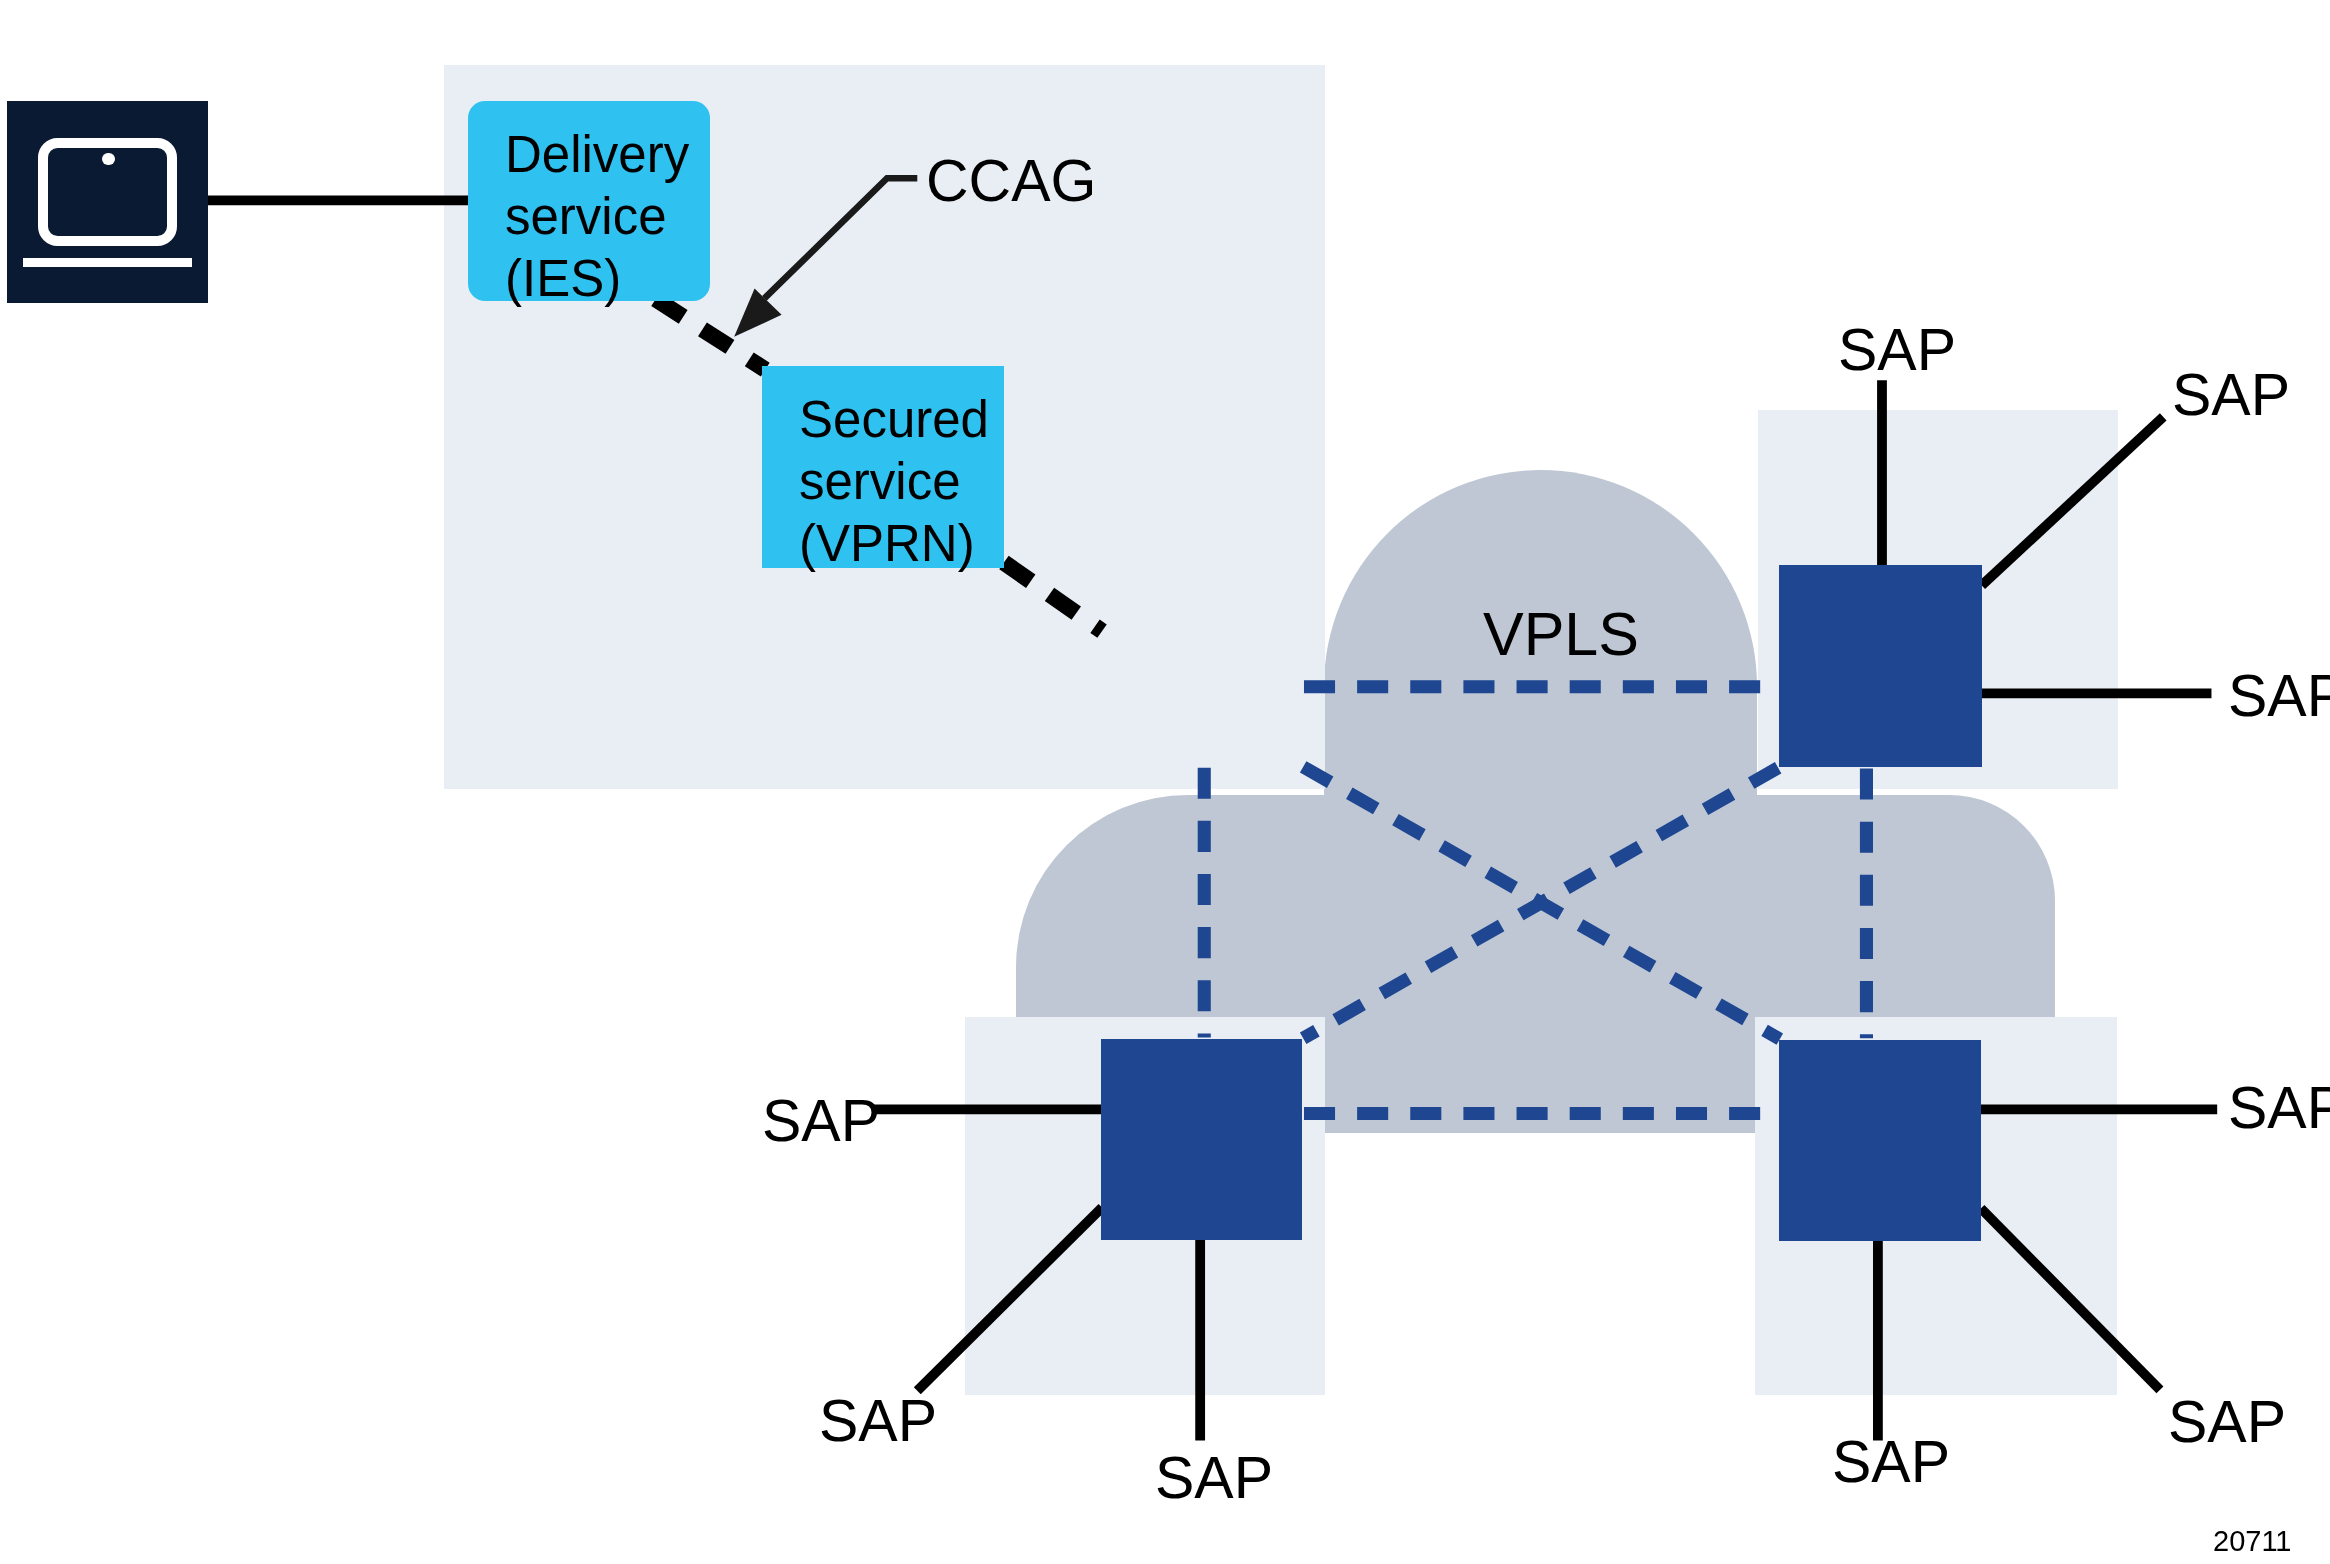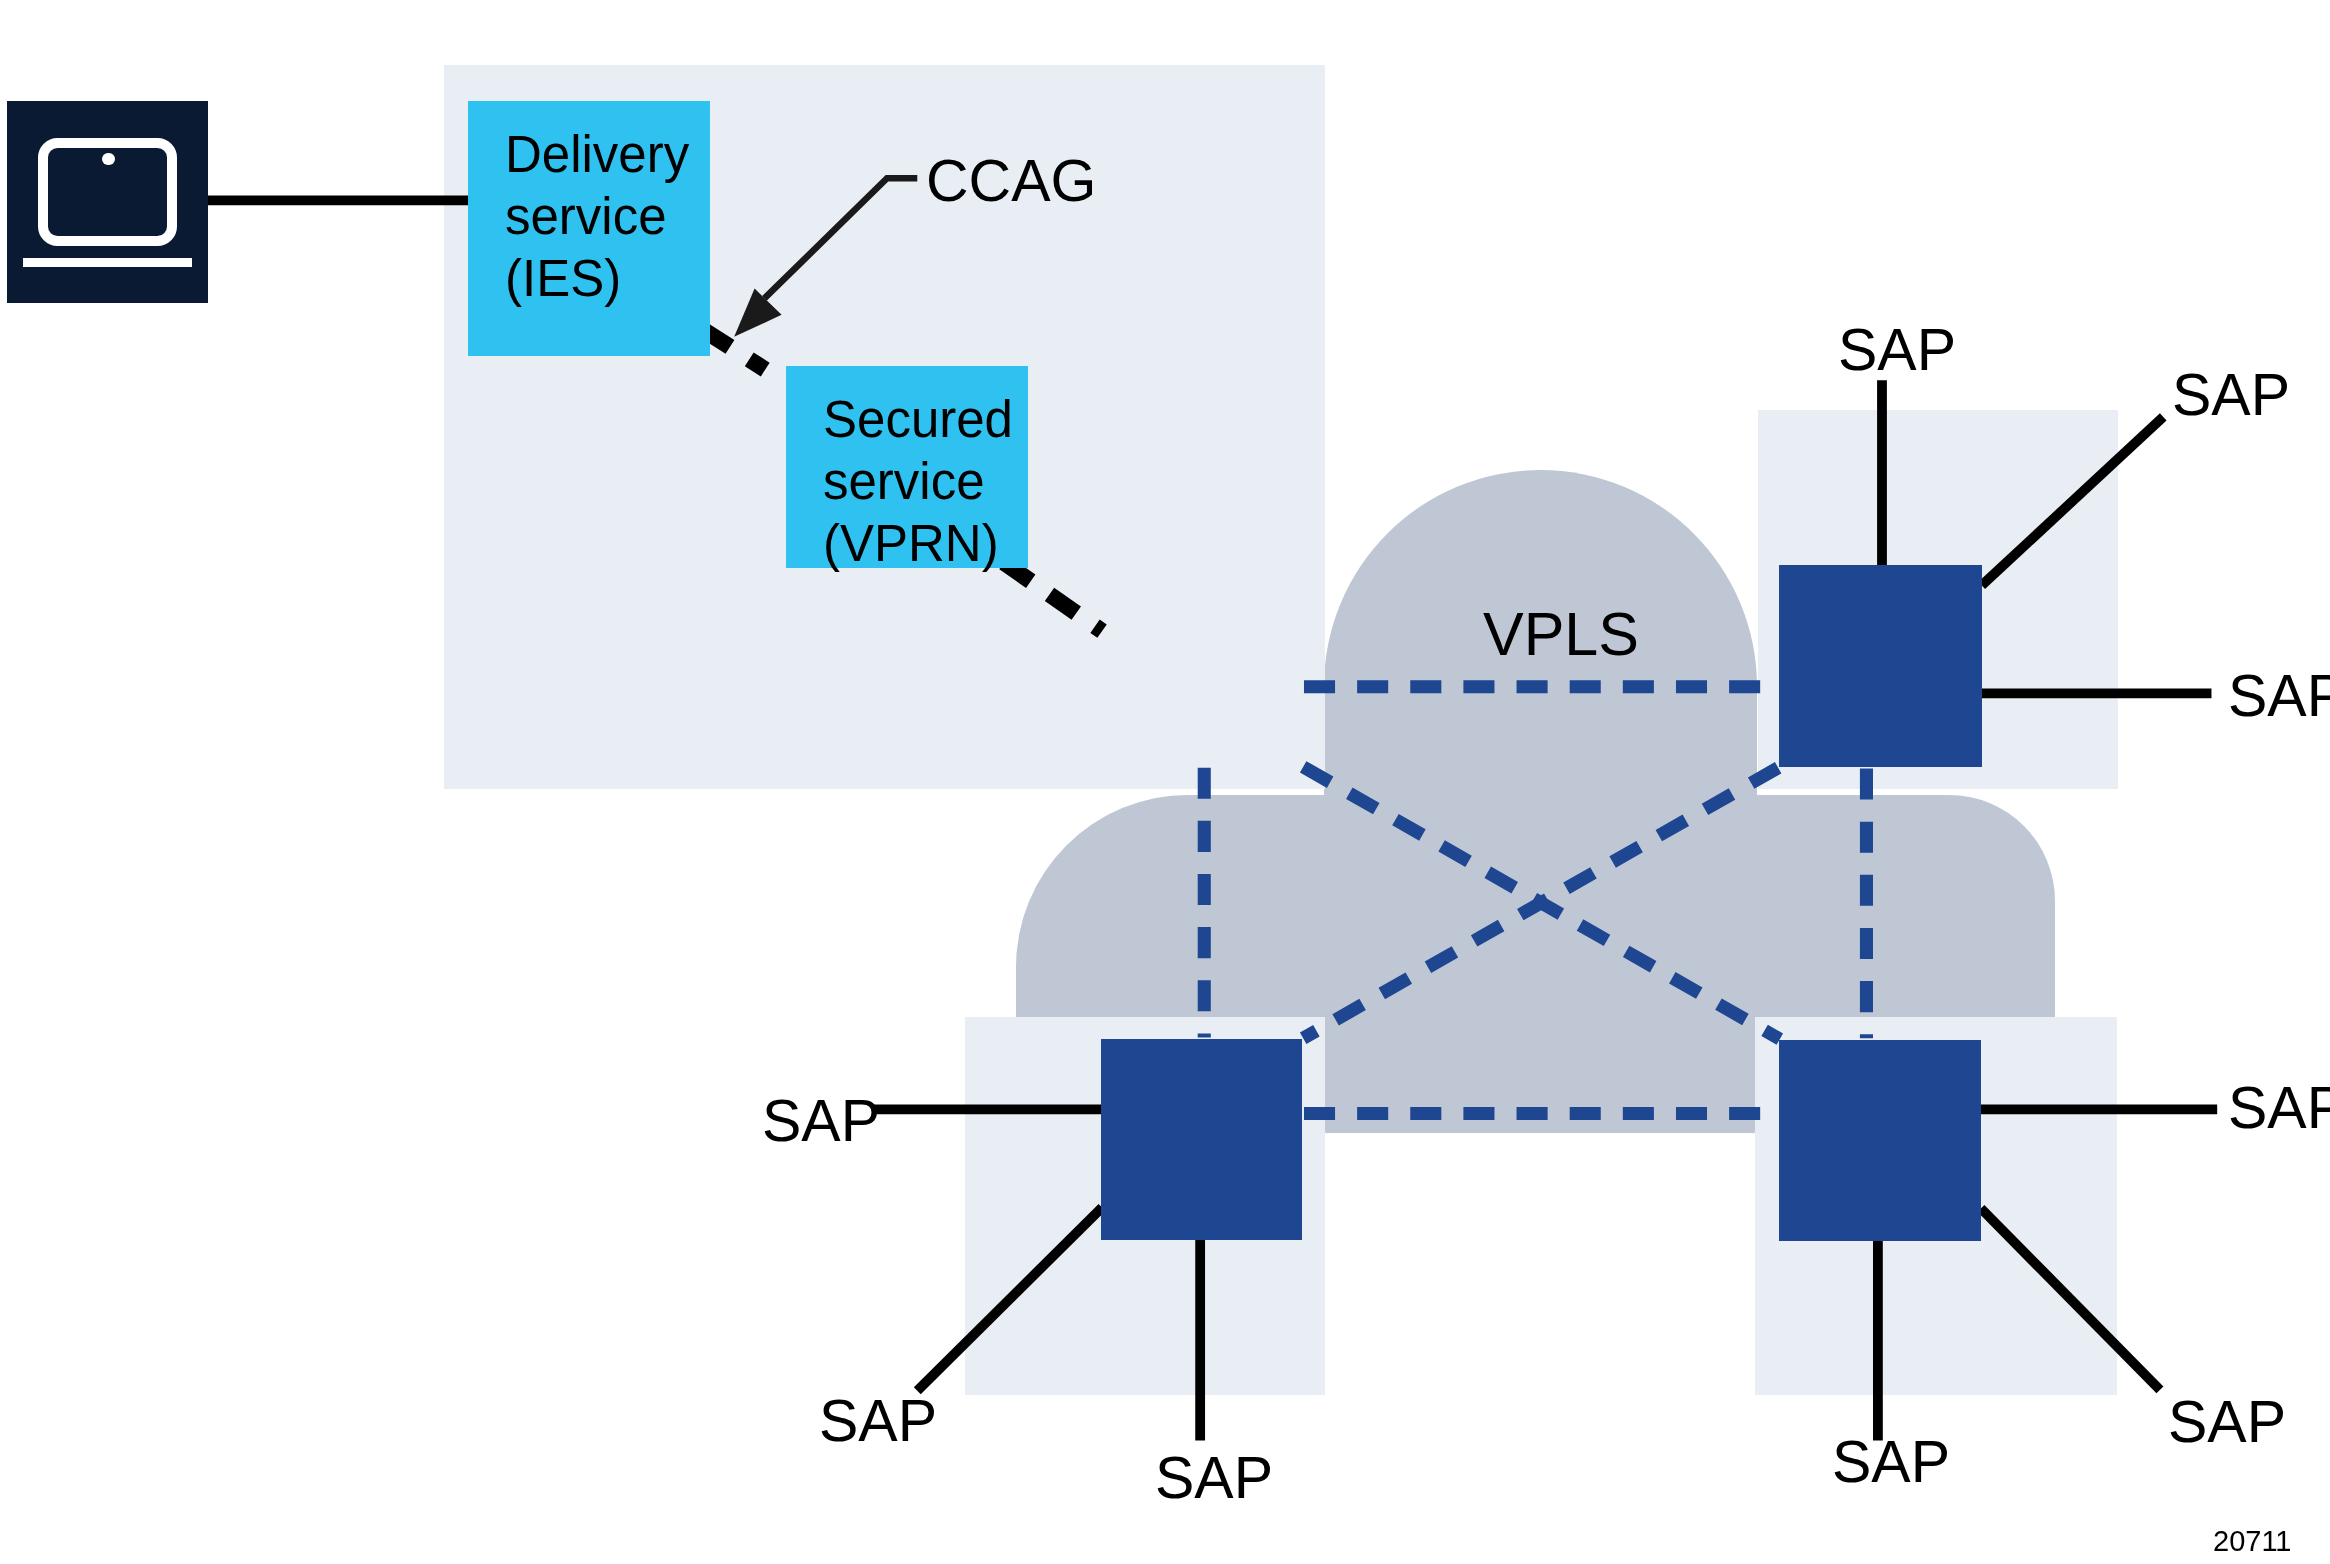--- a/index.html
+++ b/index.html
@@ -13,22 +13,22 @@
   .cloud-hump{left:1016px;top:795px;width:1039px;height:338px;border-radius:172px 106px 106px 106px;}
   .panel-tl{left:444px;top:65px;width:881px;height:724px;}
   .panel-tr{left:1758px;top:410px;width:360px;height:379px;}
   .panel-bl{left:965px;top:1017px;width:360px;height:378px;}
   .panel-br{left:1755px;top:1017px;width:362px;height:378px;}
   .svg-layer{position:absolute;left:0;top:0;width:2330px;height:1564px;}
   .service-box{
     position:absolute;background:#2fc2f0;color:#000;
     font-size:51px;line-height:62px;padding:23px 0 0 37px;box-sizing:border-box;
   }
-  .box-delivery{left:468px;top:101px;width:242px;height:255px;}
-  .box-secured{left:762px;top:366px;width:242px;height:202px;margin-left:24px;}
+  .box-delivery{left:468px;top:101px;width:242px;height:200px;border-radius:17px;}
+  .box-secured{left:762px;top:366px;width:242px;height:202px;}
   .node{position:absolute;background:#1e4691;}
   .node-site{left:1101px;top:566px;width:201px;height:200px;color:#fff;font-size:56px;padding:24.5px 0 0 35px;box-sizing:border-box;}
   .node-tr{left:1779px;top:565px;width:203px;height:202px;}
   .node-bl{left:1101px;top:1039px;width:201px;height:201px;}
   .node-br{left:1779px;top:1040px;width:202px;height:201px;}
   .laptop{position:absolute;left:7.4px;top:101px;width:201px;height:202px;background:#0b1a33;}
   .laptop-screen{position:absolute;left:31px;top:37px;width:139px;height:108px;border:10.6px solid #fff;border-radius:19.6px;box-sizing:border-box;}
   .laptop-cam{position:absolute;left:95px;top:52px;width:12.3px;height:12.3px;border-radius:50%;background:#fff;}
   .laptop-base{position:absolute;left:15.5px;top:157px;width:169px;height:9px;background:#fff;}
   .lbl{position:absolute;color:#000;font-size:59px;line-height:59px;white-space:nowrap;}

